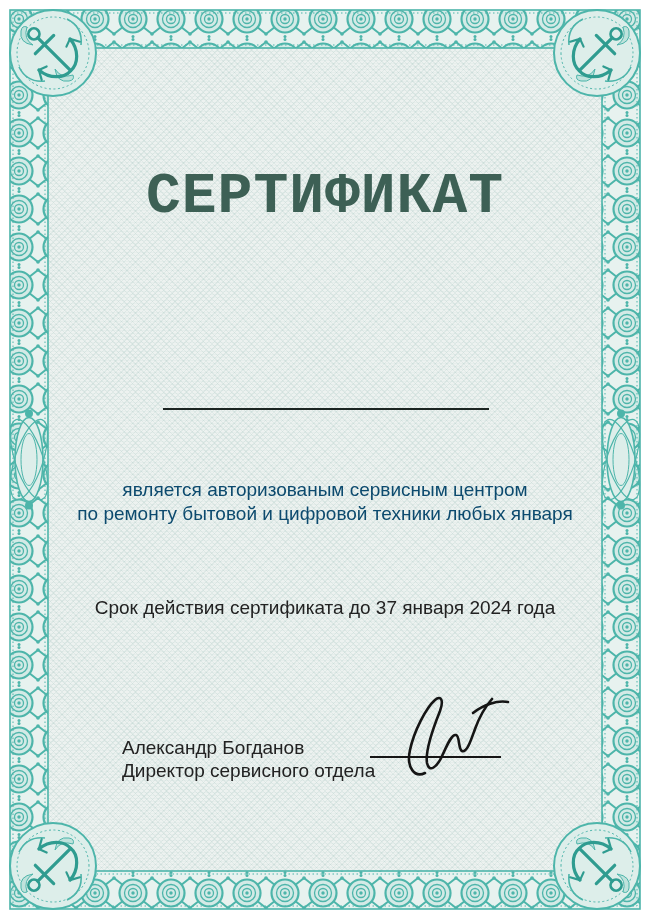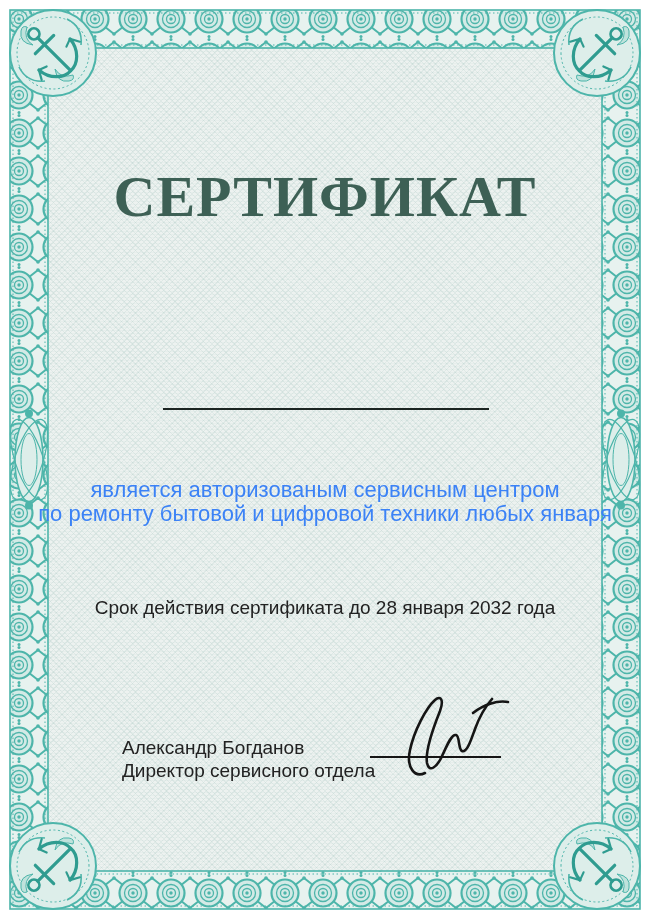--- a/index.html
+++ b/index.html
@@ -17,34 +17,34 @@
     background-image:
       repeating-linear-gradient(45deg, rgba(118,168,160,0.12) 0 1px, transparent 1px 4px),
       repeating-linear-gradient(-45deg, rgba(118,168,160,0.12) 0 1px, transparent 1px 4px),
       repeating-linear-gradient(0deg, rgba(118,168,160,0.06) 0 1px, transparent 1px 3px);
   }
   .border-svg{position:absolute;left:0;top:0;}
   .content{position:absolute;inset:0;}
   .abs{position:absolute;left:0;right:0;text-align:center;}
   .title{
     top:166px;
-    font-family:Liberation Serif, serif;
+    font-family:Liberation Mono, monospace;
     font-size:58px;line-height:62px;font-weight:600;
     letter-spacing:1px;color:#3d6055;
   }
   .intro{top:255px;font-size:19px;line-height:23px;color:#222222;}
   .company{
     top:366px;font-size:37px;line-height:42px;font-weight:bold;
     letter-spacing:1.5px;color:#3a5c54;
   }
   .company-underline{
     position:absolute;top:408px;left:163px;width:326px;height:0;
     border-top:2px solid #1c2522;
   }
-  .body-text{top:478px;font-size:22px;line-height:24px;color:#3b82f6;}
+  .body-text{top:478px;font-size:19px;line-height:24px;color:#0c4a6e;}
   .validity{top:597px;font-size:19px;line-height:22px;color:#222222;}
   .signer{
     position:absolute;left:122px;top:718px;text-align:left;
     font-size:19px;line-height:23px;color:#222222;margin-top:18px;
   }
   .sig-line{
     position:absolute;top:756px;left:370px;width:131px;height:0;
     border-top:2px solid #151515;
   }
   .signature-svg{position:absolute;left:370px;top:688px;}
@@ -130,21 +130,21 @@
     <div class="abs intro">
     </div>
 
     <div class="company-underline"></div>
 
     <div class="abs body-text">
       <div>является авторизованым сервисным центром</div>
       <div>по ремонту бытовой и цифровой техники любых января</div>
     </div>
 
-    <div class="abs validity">Срок действия сертификата до 28 января 2032 года</div>
+    <div class="abs validity">Срок действия сертификата до 37 января 2024 года</div>
 
     <div class="signer">
       <div>Александр Богданов</div>
       <div>Директор сервисного отдела</div>
     </div>
 
     <div class="sig-line"></div>
 
     <svg class="signature-svg" width="145" height="95" viewBox="0 0 145 95">
       <path d="M 55 85 C 45 90 36 80 40 62 C 44 43 56 20 65 12 C 71 7 74 12 70 23

